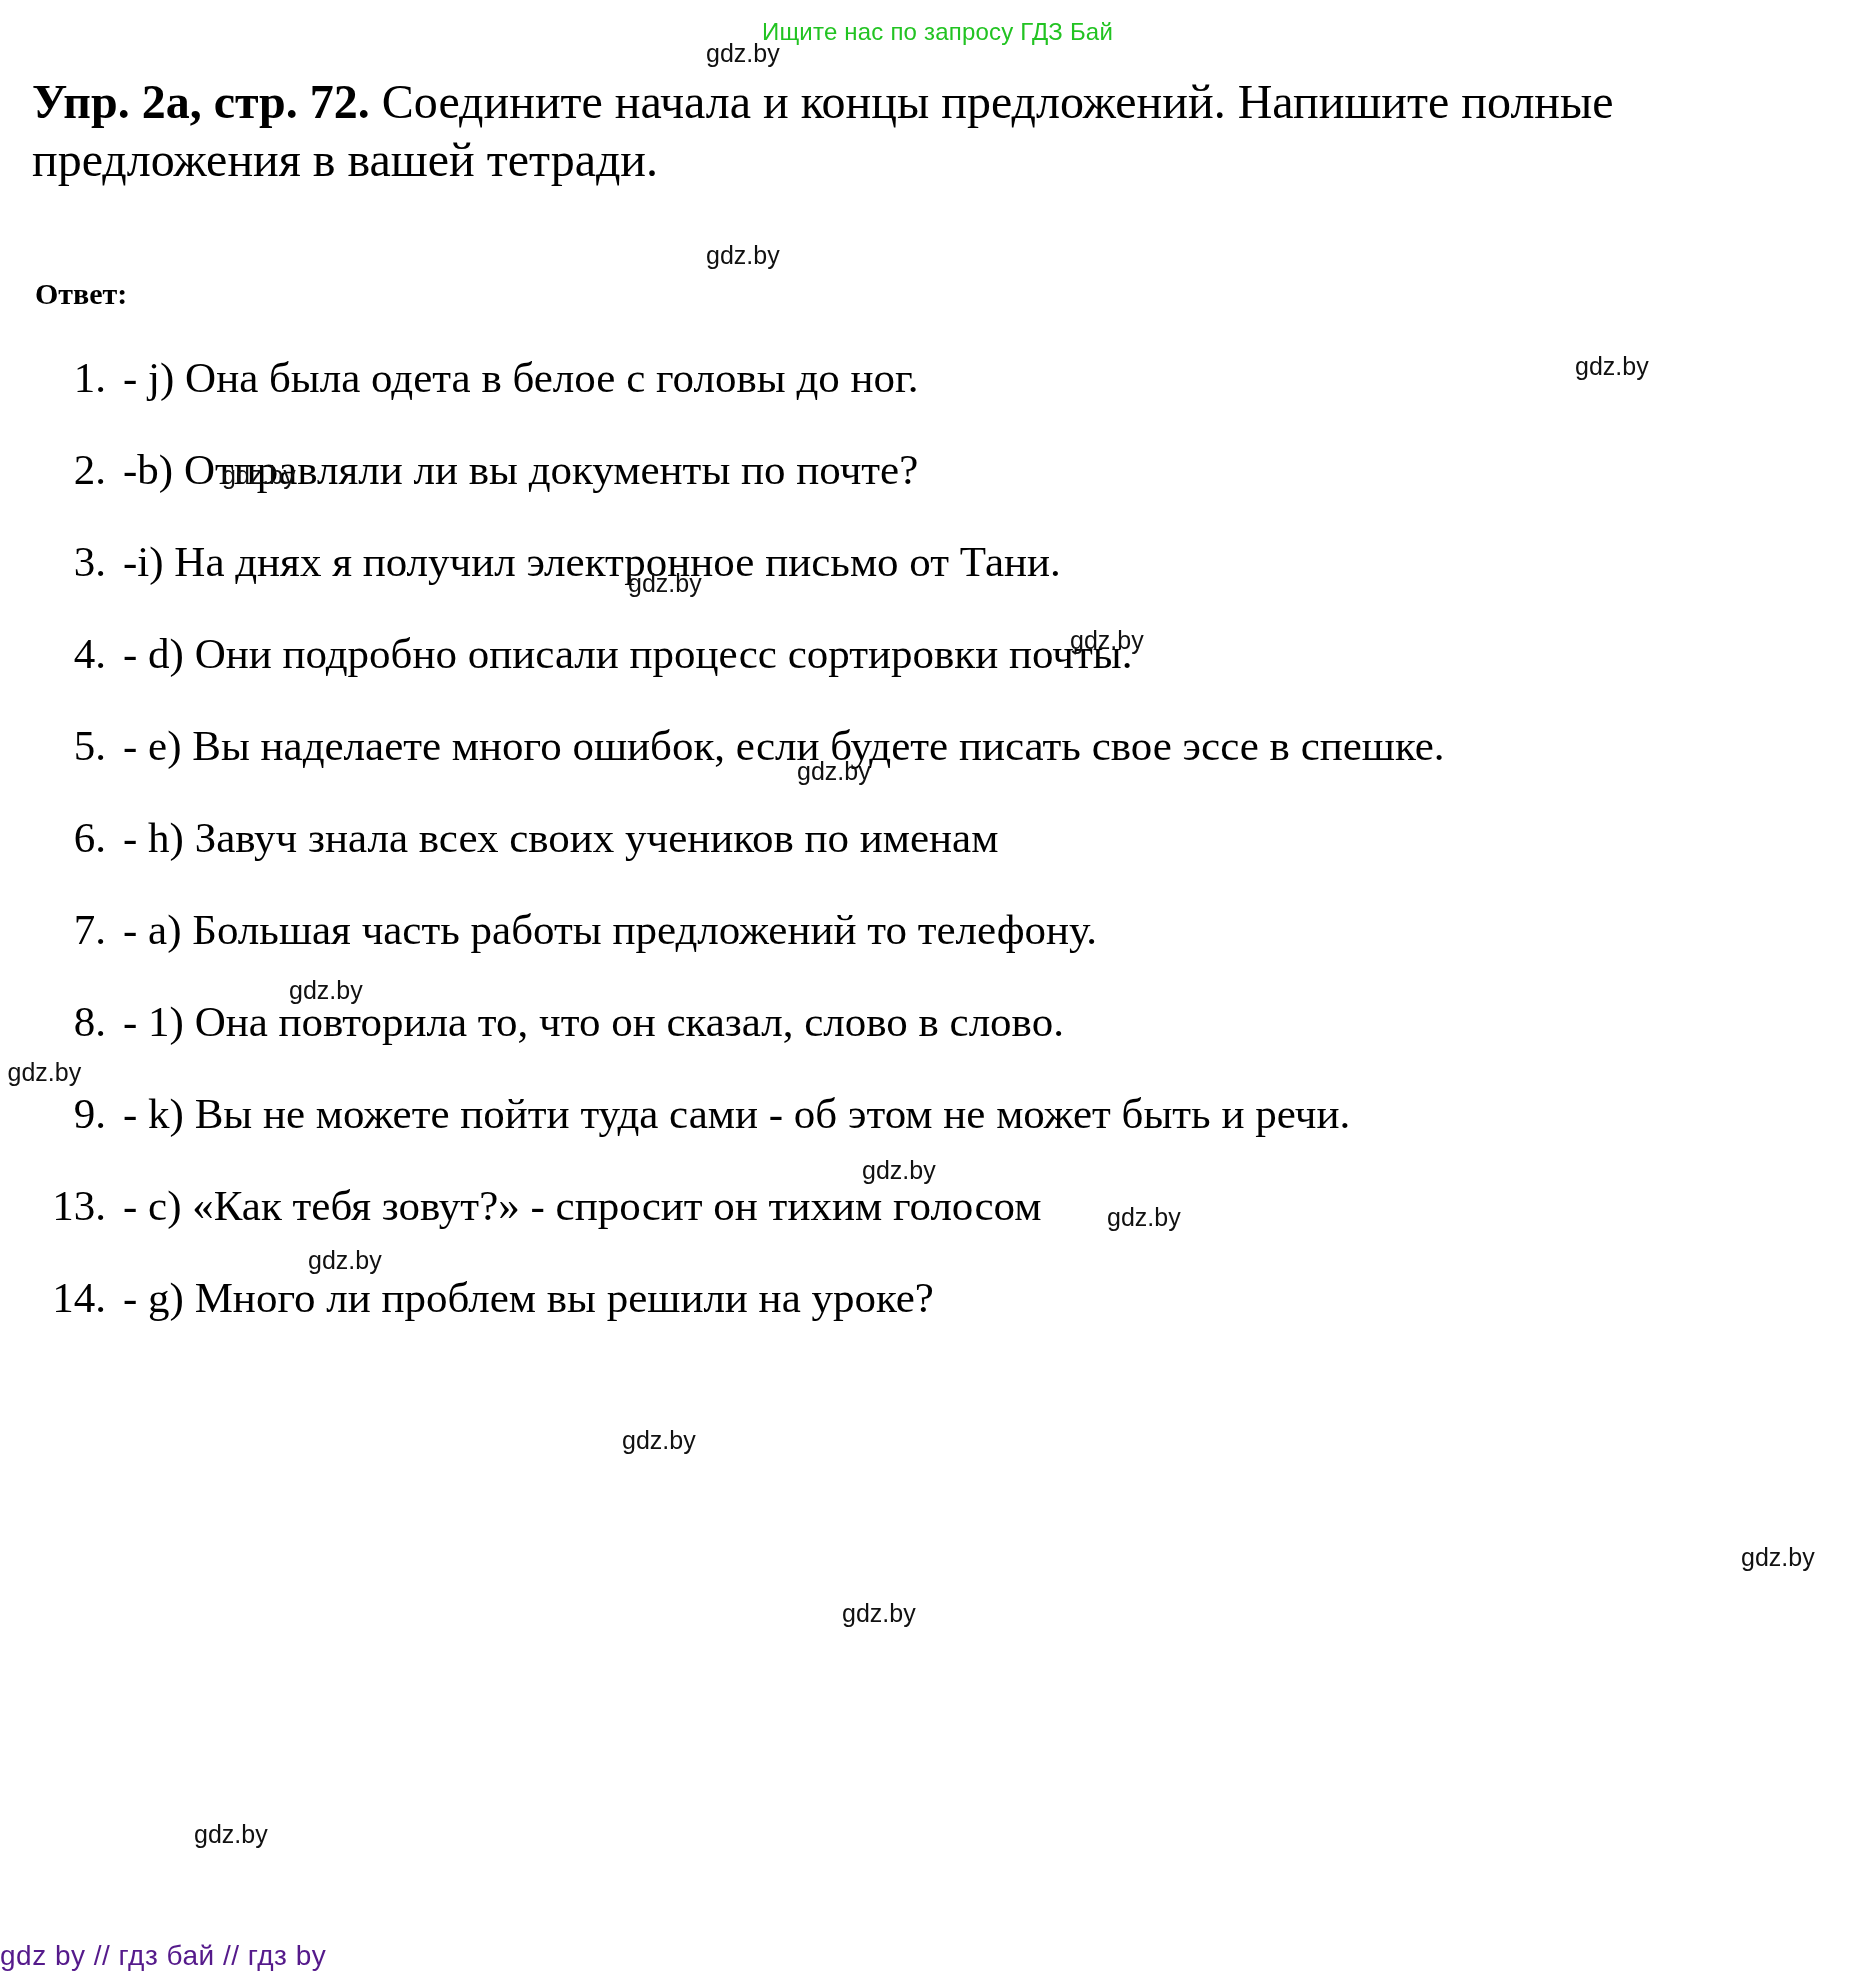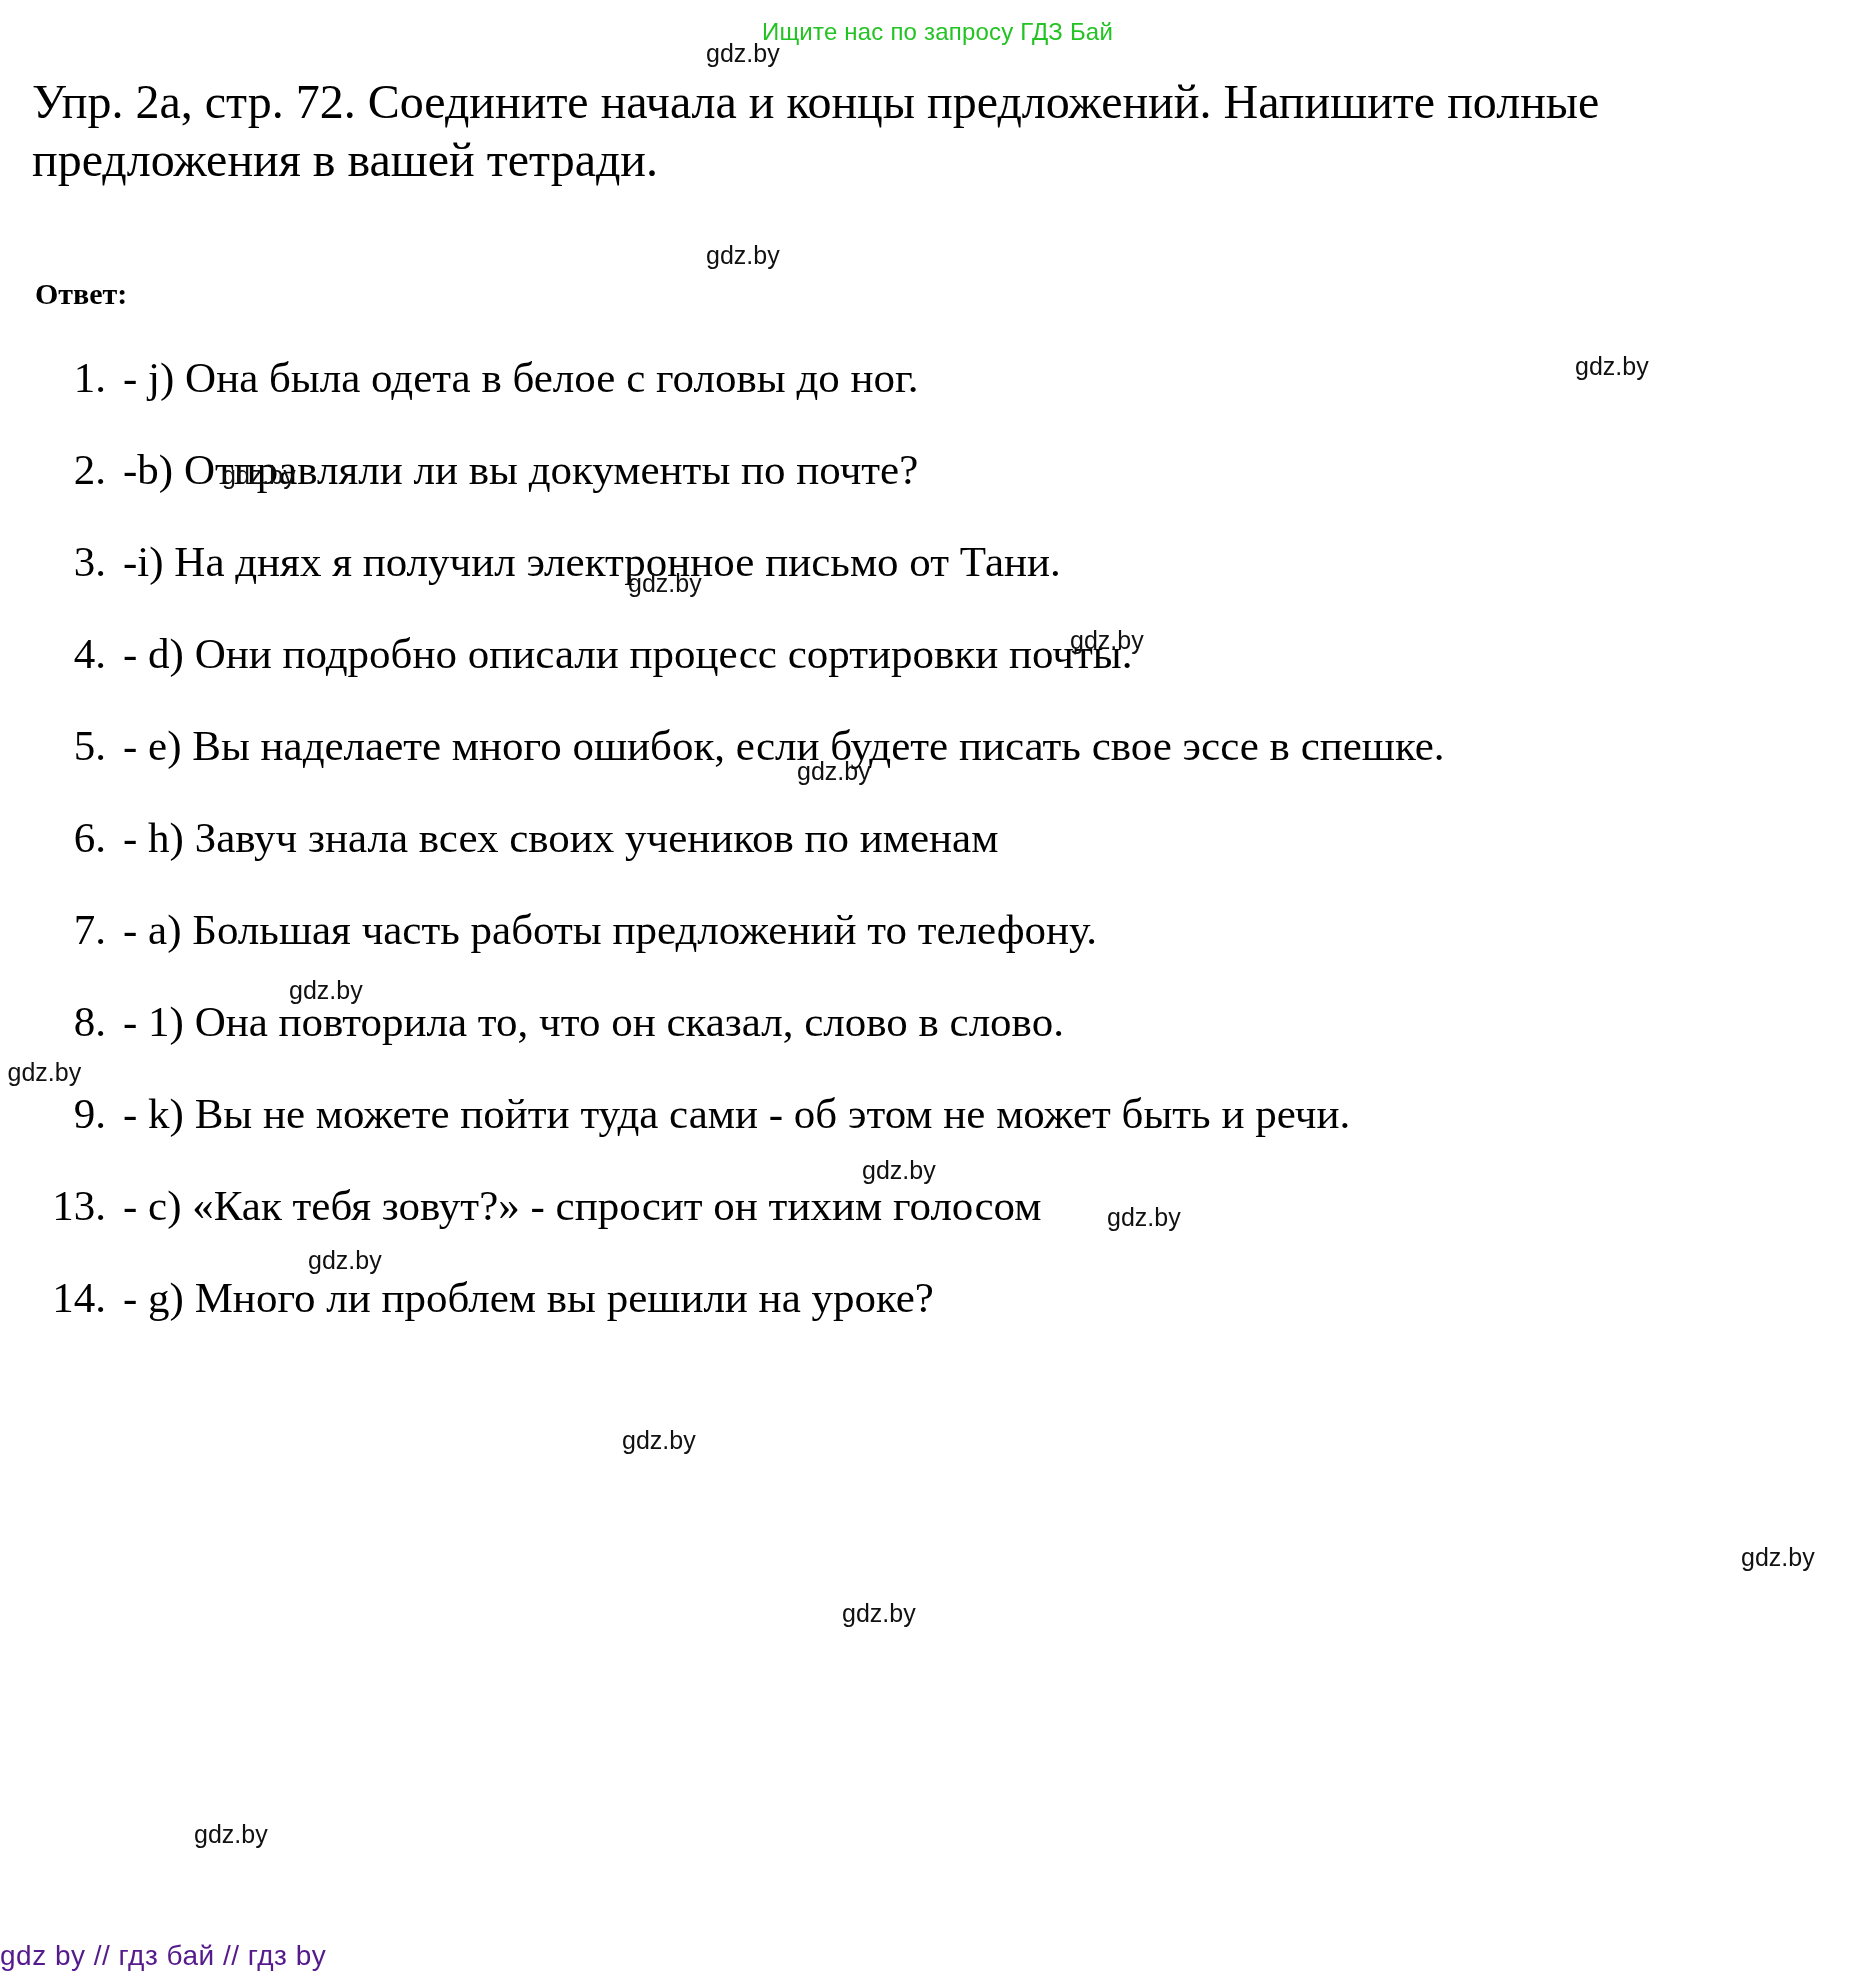--- a/index.html
+++ b/index.html
@@ -37,21 +37,21 @@
     position: absolute;
     top: 73px;
     left: 32px;
     width: 1659px;
     font-size: 48px;
     line-height: 58px;
     color: #000;
     text-align: left;
   }
   .task-heading .ref {
-    font-weight: 400;
+    font-weight: 700;
   }
   .task-heading .instr {
     font-weight: 400;
   }
 
   
   .answer-label {
     position: absolute;
     top: 266px;
     left: 35px;

